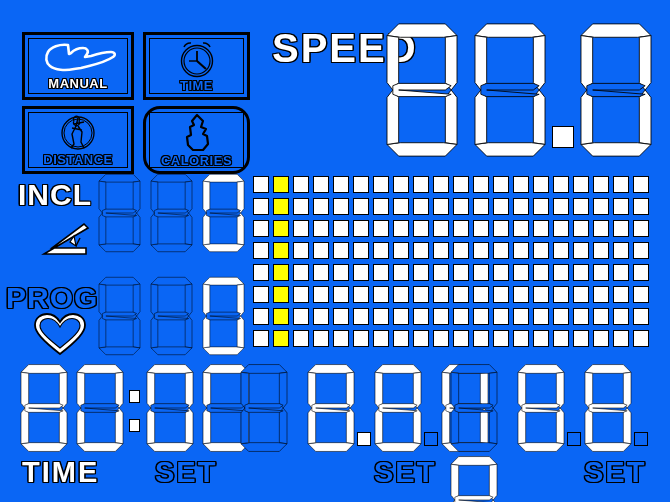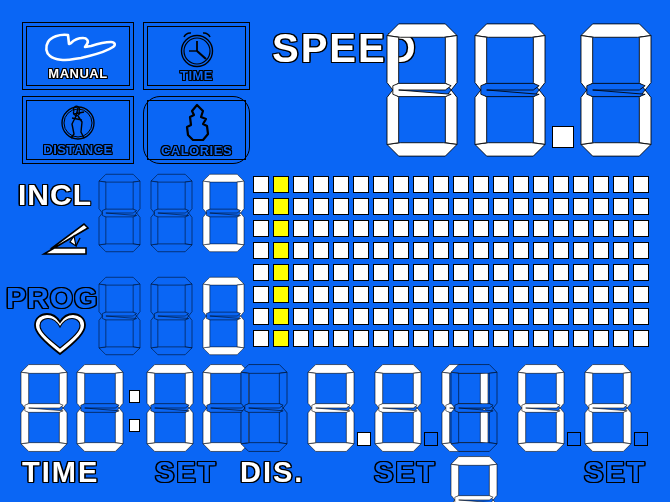--- a/index.html
+++ b/index.html
@@ -11,23 +11,24 @@
   }
   #screen{position:absolute;inset:0;background:#0a66f5;}
 
   
   .lit   { fill:#ffffff; stroke:#000000; stroke-width:1.1; }
   .unlit { fill:#0a66f5; stroke:#000000; stroke-width:1.1; }
 
   
   .icon-box{
     position:absolute;
-    border:1px solid #000000;
+    border:3px solid #000000;
     background:#0a66f5;
     box-sizing:border-box;
+    margin-top:10px;
   }
   .icon-box .inner{
     position:absolute;inset:3px;
     border:1px solid #000;
     box-sizing:border-box;
     display:flex;flex-direction:column;
     align-items:center;justify-content:center;
   }
   .icon-glyph{display:block;}
   .icon-cap{
@@ -441,21 +442,20 @@
         <polygon points="20,90 80,90 87.5,84.5 80,81.5 20,81.5 12.5,84.5 12.5,95.5 20,98.5 80,98.5 87.5,95.5" class="lit"></polygon>
       </svg><span style="display: inline-block; position: relative; width: 15px; height: 92px; vertical-align: top;"><span style="display: inline-block; width: 14px; height: 14px; vertical-align: bottom; border: 1.2px solid rgb(0, 0, 0); box-sizing: border-box; background: rgb(10, 102, 245); position: absolute; left: 0px; bottom: 8px;"></span></span><svg width="52" height="92" viewBox="0 0 100 180" style="display: inline-block; vertical-align: top;">
         <polygon points="20,5 80,5 95,20 77.8,22.2 22.2,22.2 5,20" class="lit"></polygon>
         <polygon points="95,20 80,22.2 80,80.5 87.5,90 95,80.5" class="lit"></polygon>
         <polygon points="95,160 80,157.8 80,99.5 87.5,90 95,99.5" class="lit"></polygon>
         <polygon points="20,175 80,175 95,160 77.8,157.8 22.2,157.8 5,160" class="lit"></polygon>
         <polygon points="5,160 20,157.8 20,99.5 12.5,90 5,99.5" class="lit"></polygon>
         <polygon points="5,20 20,22.2 20,80.5 12.5,90 5,80.5" class="lit"></polygon>
         <polygon points="20,90 80,90 87.5,84.5 80,81.5 20,81.5 12.5,84.5 12.5,95.5 20,98.5 80,98.5 87.5,95.5" class="lit"></polygon>
       </svg></div>
-  <div class="word w-lit" style="left:240px;top:458px;font-size:29px;letter-spacing:2px;">DIS.</div>
   <div class="word w-unlit" style="left:374px;top:458px;font-size:29px;letter-spacing:2px;">SET</div>
 
   <div id="cal-digits" style="position:absolute;left:448px;top:362px;"><svg width="52" height="92" viewBox="0 0 100 180" style="display: inline-block; vertical-align: top;">
         <polygon points="20,5 80,5 95,20 77.8,22.2 22.2,22.2 5,20" class="unlit"></polygon>
         <polygon points="95,20 80,22.2 80,80.5 87.5,90 95,80.5" class="unlit"></polygon>
         <polygon points="95,160 80,157.8 80,99.5 87.5,90 95,99.5" class="unlit"></polygon>
         <polygon points="20,175 80,175 95,160 77.8,157.8 22.2,157.8 5,160" class="unlit"></polygon>
         <polygon points="5,160 20,157.8 20,99.5 12.5,90 5,99.5" class="unlit"></polygon>
         <polygon points="5,20 20,22.2 20,80.5 12.5,90 5,80.5" class="unlit"></polygon>
         <polygon points="20,90 80,90 87.5,84.5 80,81.5 20,81.5 12.5,84.5 12.5,95.5 20,98.5 80,98.5 87.5,95.5" class="unlit"></polygon>

